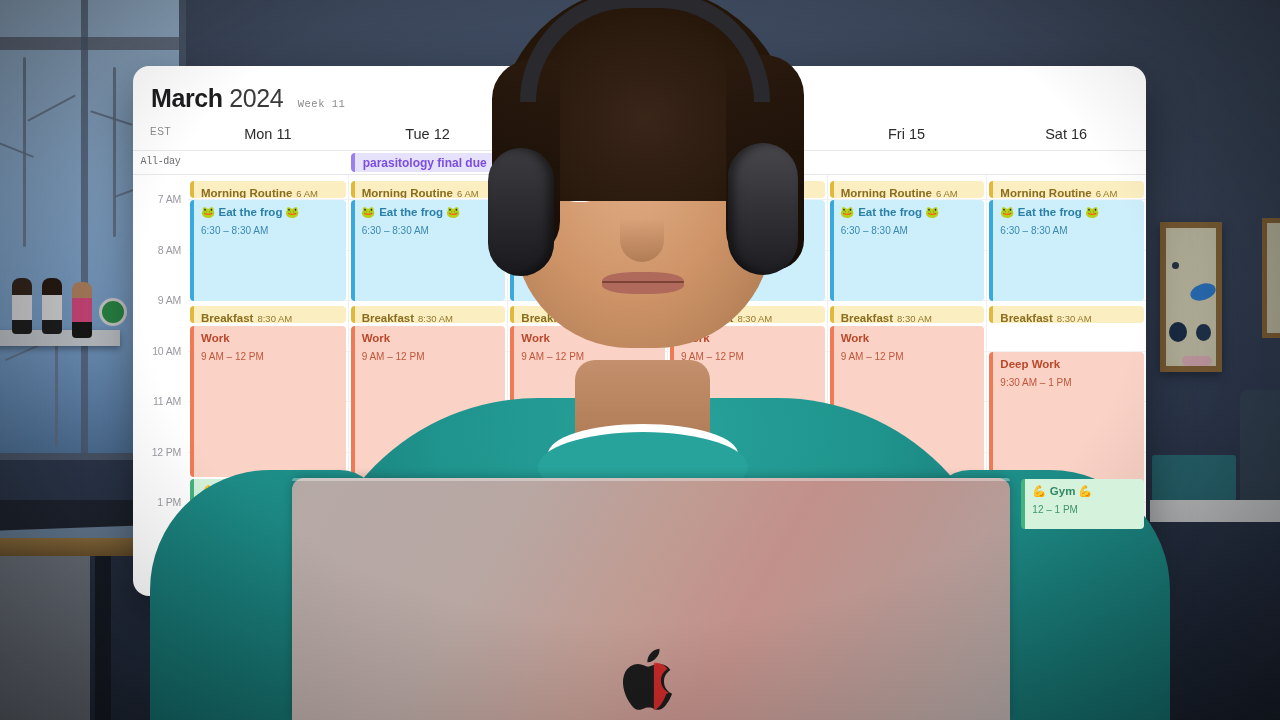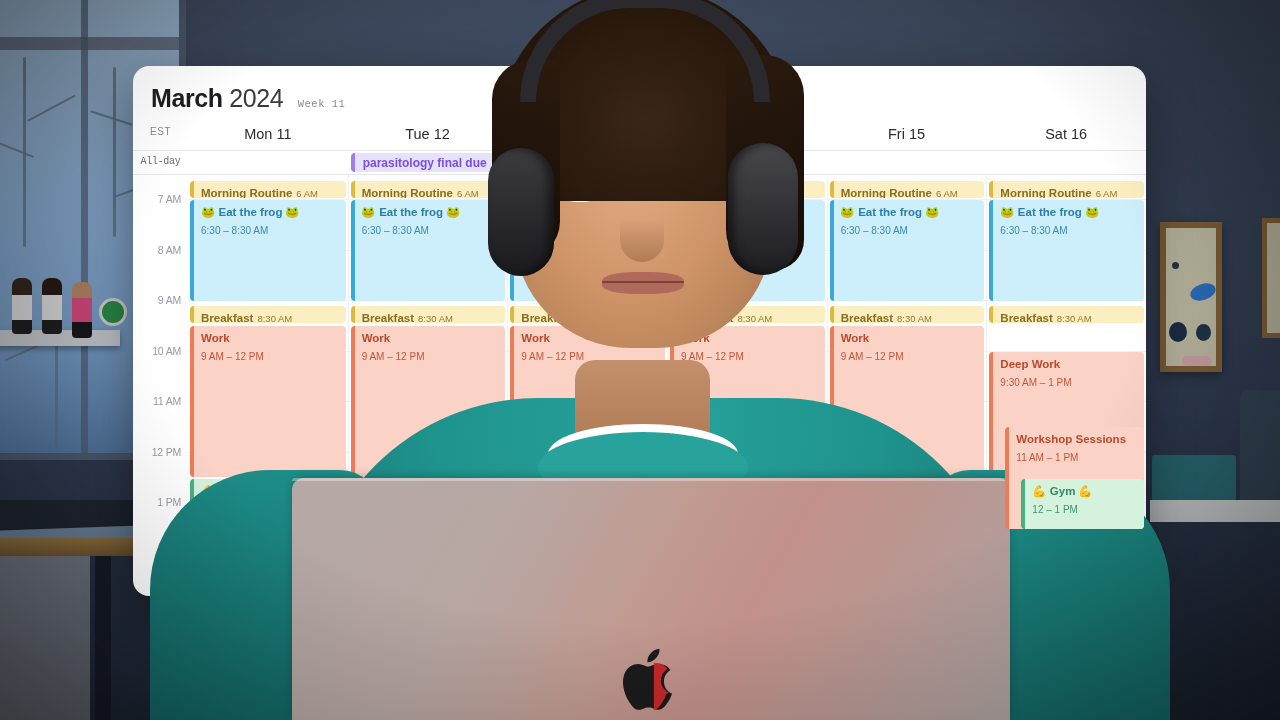--- a/index.html
+++ b/index.html
@@ -398,24 +398,20 @@
             <div class="ev ev-yellow inline" style="top: 6px; height: 17px;"><span class="t">Morning Routine</span><span class="s">6 AM</span></div>
             <div class="ev ev-blue" style="top: 25px; height: 101px;">
               <div><span class="t">🐸 Eat the frog 🐸</span></div>
               <div><span class="s">6:30 – 8:30 AM</span></div>
             </div>
             <div class="ev ev-yellow inline" style="top: 131px; height: 17px;"><span class="t">Breakfast</span><span class="s">8:30 AM</span></div>
             <div class="ev ev-pink" style="top: 177px; height: 177px;">
               <div><span class="t">Deep Work</span></div>
               <div><span class="s">9:30 AM – 1 PM</span></div>
             </div>
-            <div class="ev ev-pink" style="top: 252px; height: 102px; left: 18px; z-index: 6;">
-              <div><span class="t">Workshop Sessions</span></div>
-              <div><span class="s">11 AM – 1 PM</span></div>
-            </div>
             <div class="ev ev-green" style="top: 304px; height: 50px; left: 34px; z-index: 7;">
               <div><span class="t">💪 Gym 💪</span></div>
               <div><span class="s">12 – 1 PM</span></div>
             </div>
             <div class="ev ev-yellow" style="top: 356px; height: 38px;">
               <div><span class="t">Lunch + Shower</span></div>
               <div><span class="s">1 – 1:45 PM</span></div>
             </div>
             <div class="ev ev-purple inline" style="top: 396px; height: 17px;"><span class="t">Miles Ahead</span><span class="s">1:45 PM</span></div>
             <div class="ev ev-pink" style="top: 415px; height: 40px;">

